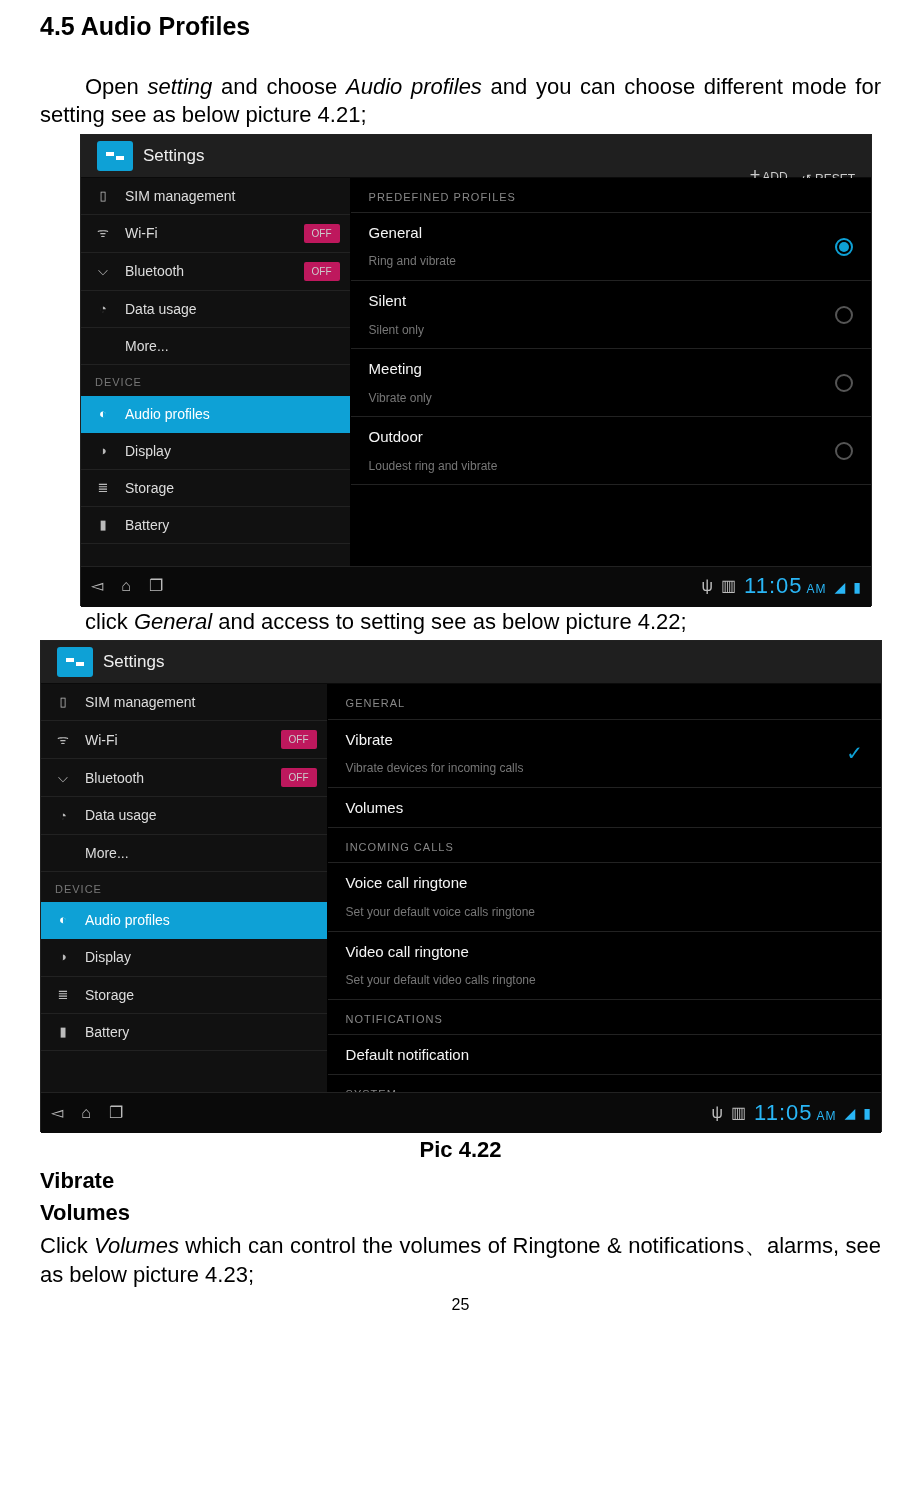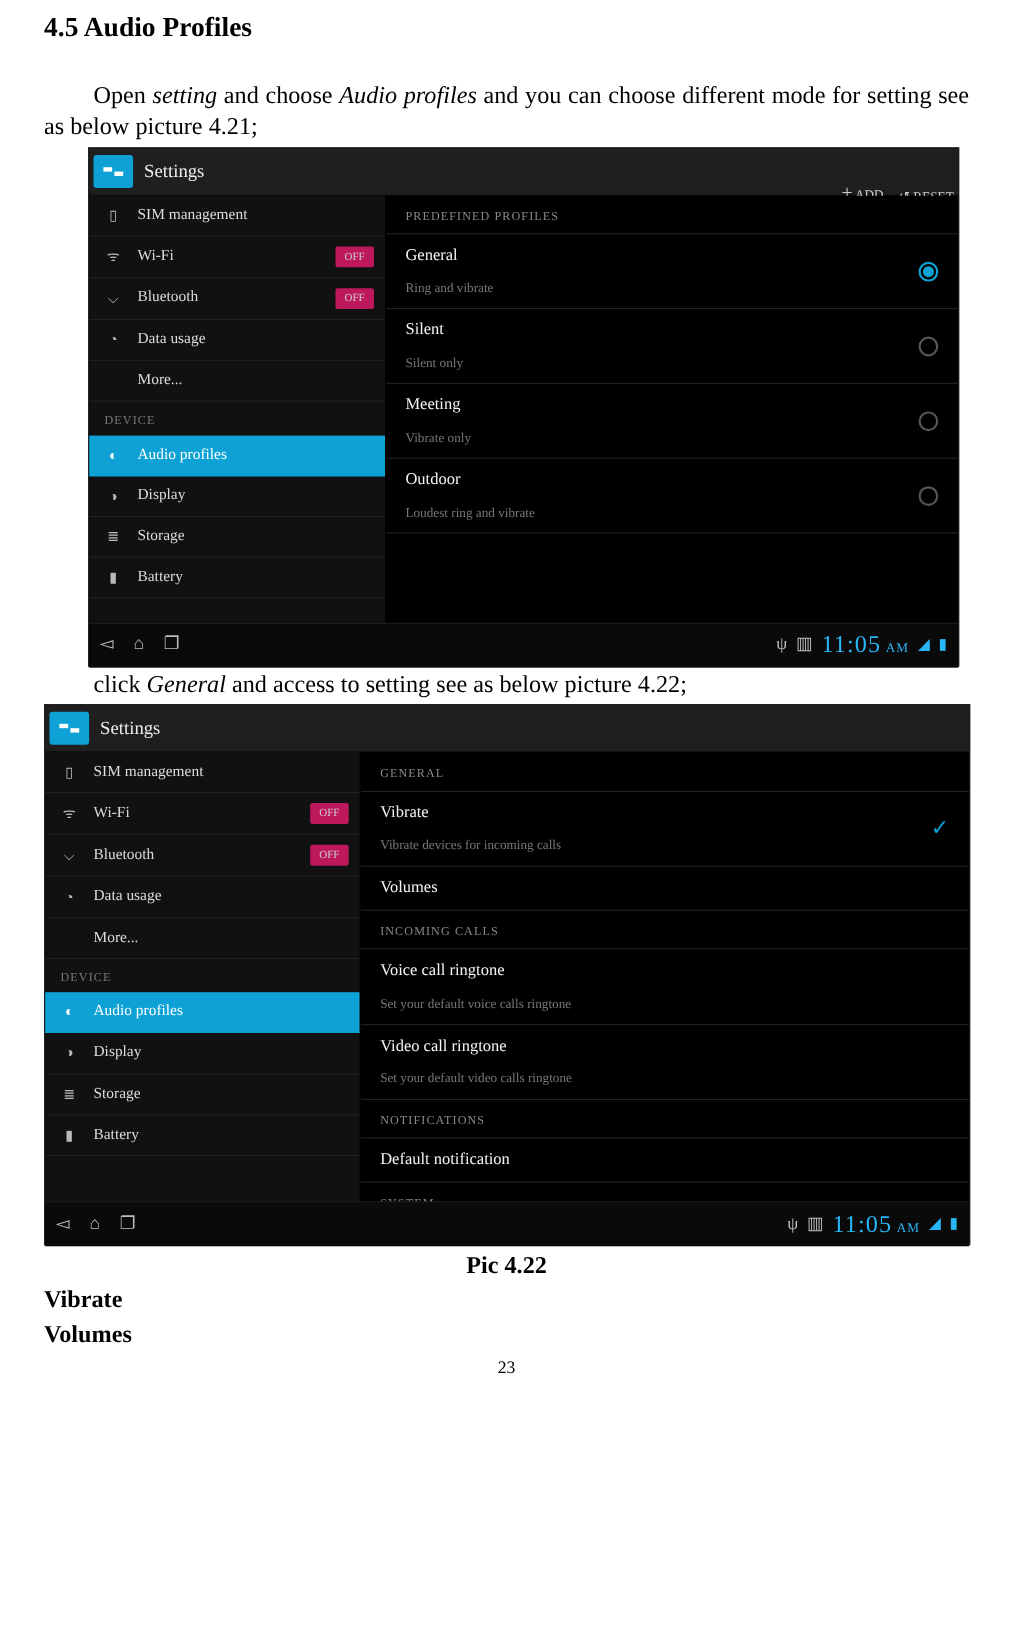--- a/index.html
+++ b/index.html
@@ -7,21 +7,20 @@
     padding: 0;
     font-family: Arial, Helvetica, sans-serif;
     color: #000;
     background: #fff;
     width: 921px;
     font-size: 22px;
     line-height: 1.3;
   }
   .page {
     padding: 0 40px 20px 40px;
-    font-family: Liberation Serif, serif;
   }
   .section-title {
     font-weight: bold;
     font-size: 25px;
     margin-bottom: 30px;
     margin-top: 10px;
   }
   .body-text {
     text-align: justify;
     margin-bottom: 4px;
@@ -53,21 +52,21 @@
   }
   .ss1 { margin-left: 40px; width: 790px; height: 470px; }
   .ss2 { margin-left: 0; width: 840px; height: 490px; }
 
   .ss-topbar {
     background: #1f1f1f;
     height: 42px;
     display: flex;
     align-items: center;
     border-bottom: 1px solid #0a0a0a;
-    padding: 0 4px;
+    padding: 0 16px;
   }
   .ss-icon-box {
     width: 36px; height: 30px;
     background: #0ea1d6;
     border-radius: 3px;
     margin-right: 10px;
     display:flex;align-items:center;justify-content:center;
   }
   .ss-title {
     color: #eee; font-size: 17px; flex: 1;
@@ -396,15 +395,18 @@
         <span class="sig">▮</span>
       </div>
     </div>
   </div>
 
   <div class="caption">Pic 4.22</div>
 
   <div class="body-text bold">Vibrate</div>
 
   <div class="body-text bold">Volumes</div>
-
-  <div class="page-num">23</div>
+  <div class="body-text">
+    <span>Click </span><span class="em">Volumes</span><span> which can control the volumes of  Ringtone &amp; notifications、alarms, see as below picture 4.23;</span>
+  </div>
+
+  <div class="page-num">25</div>
 </div>
 
 </body></html>

